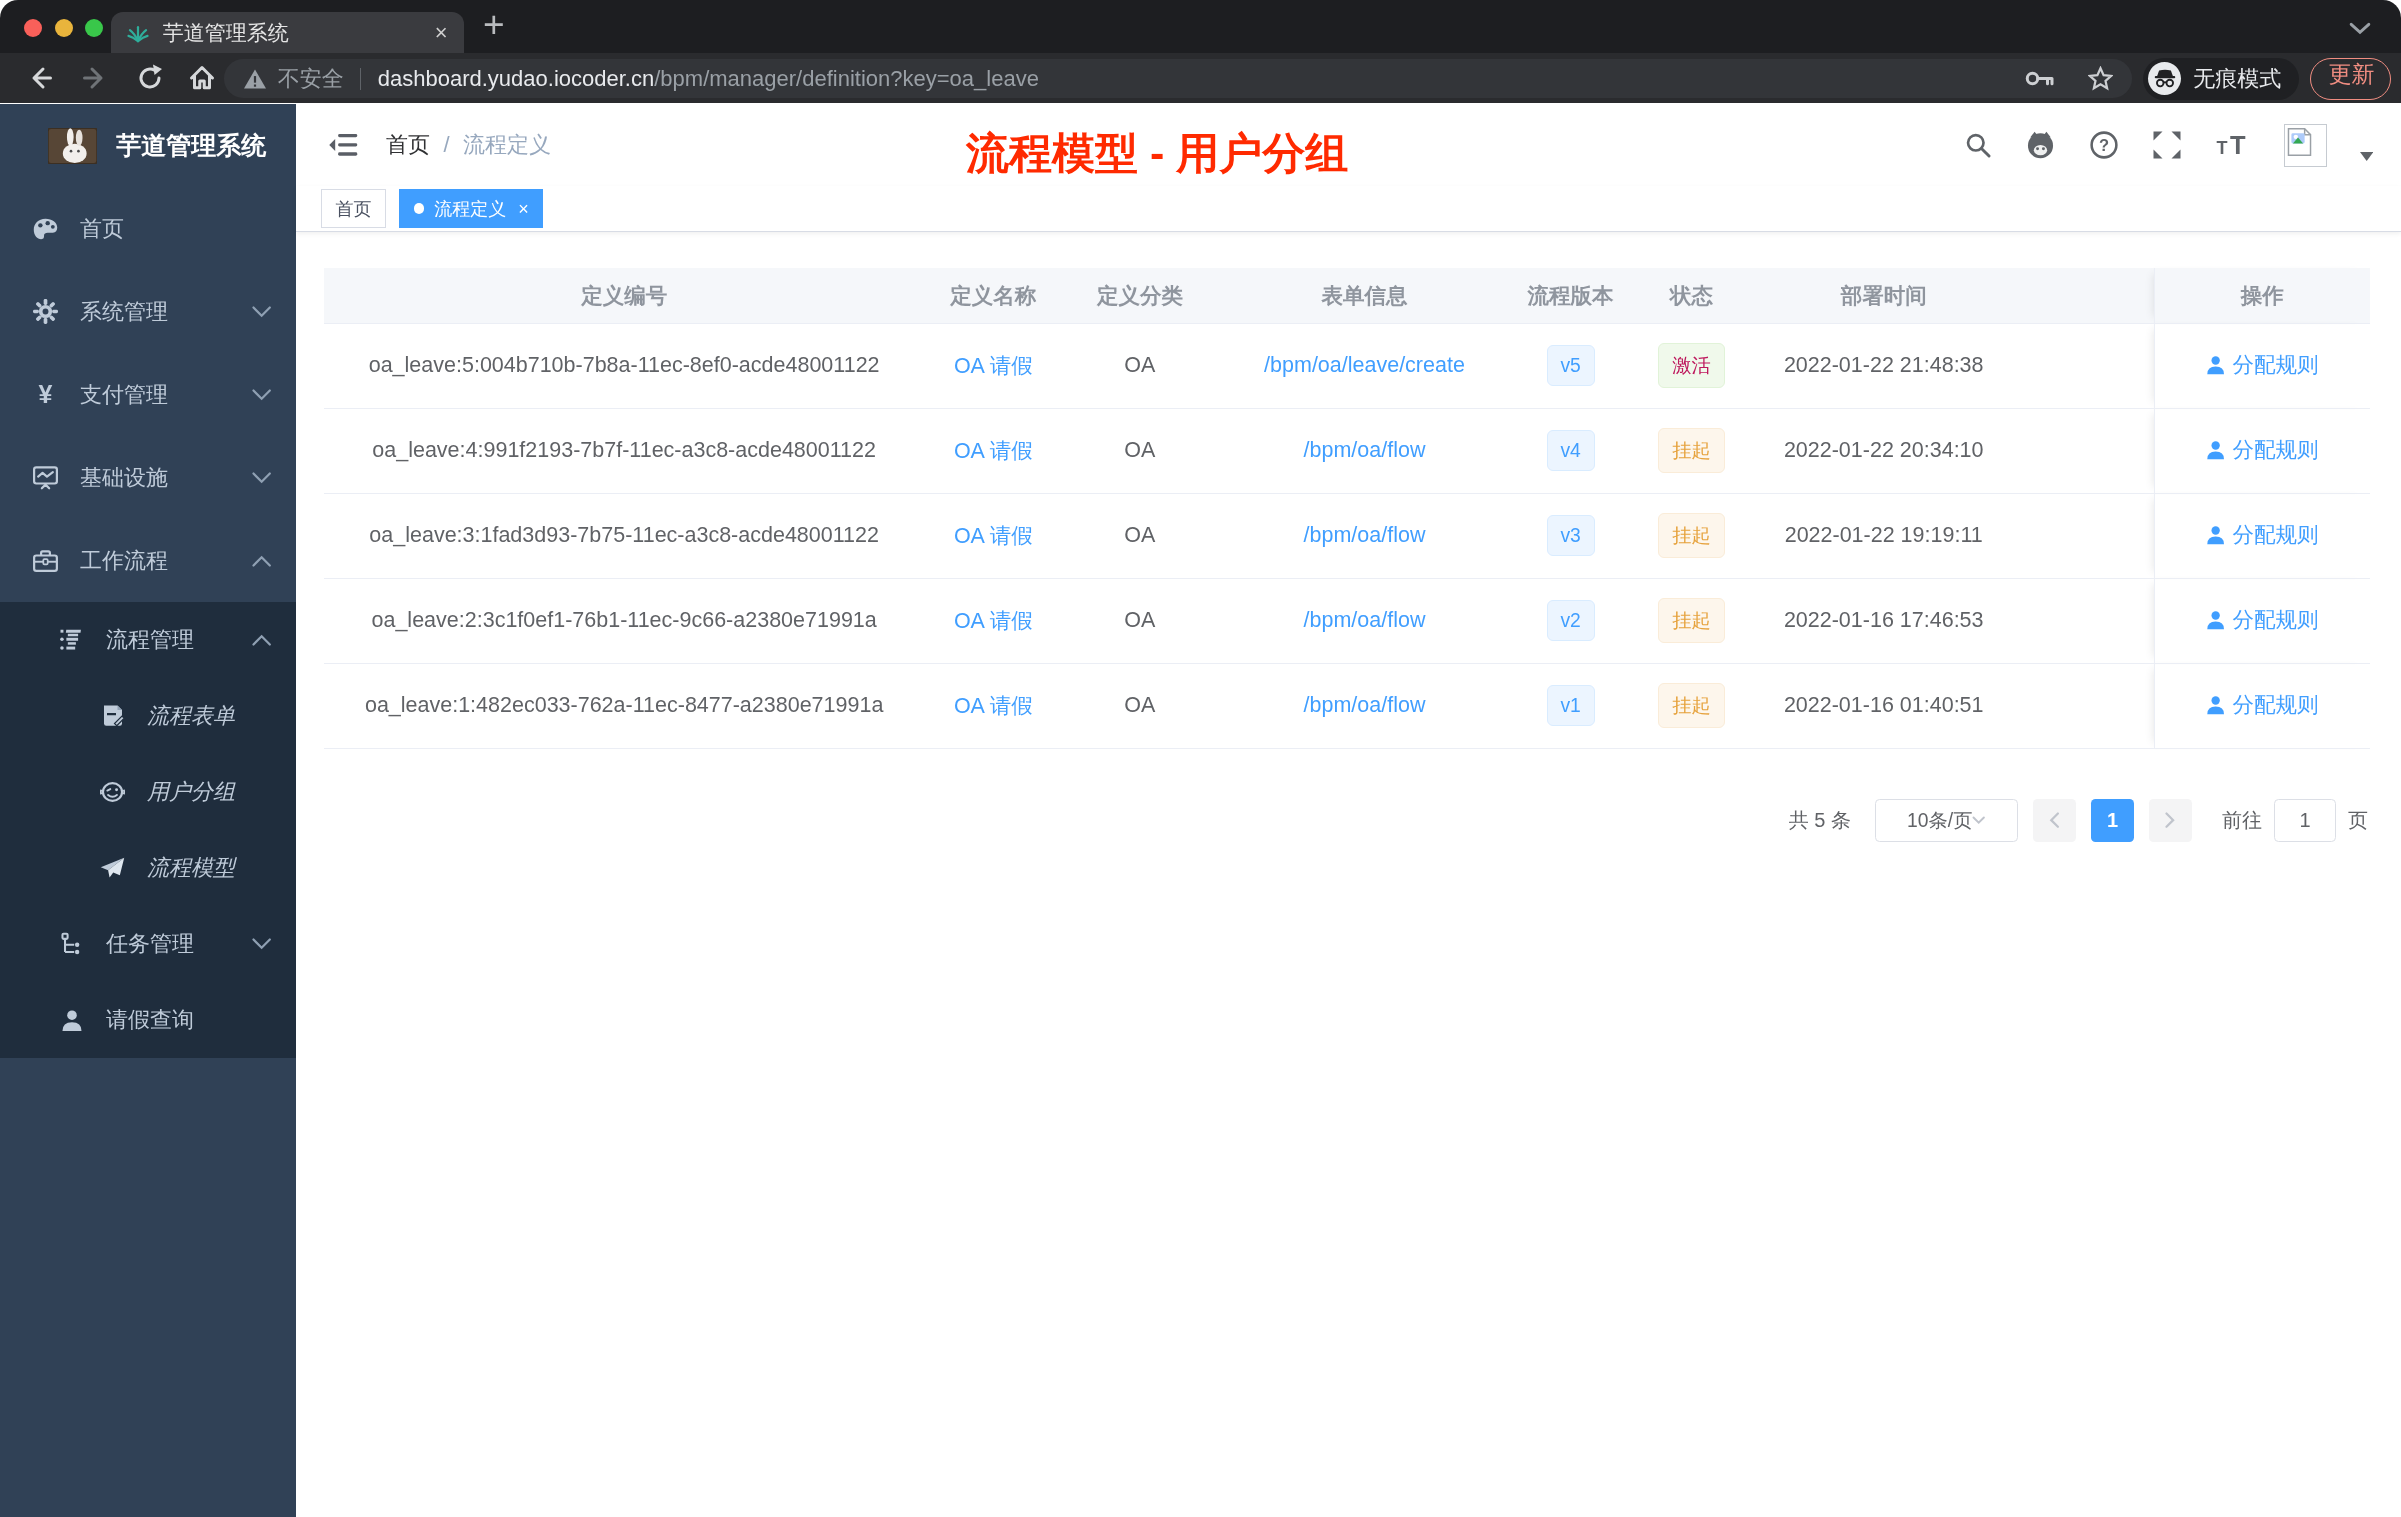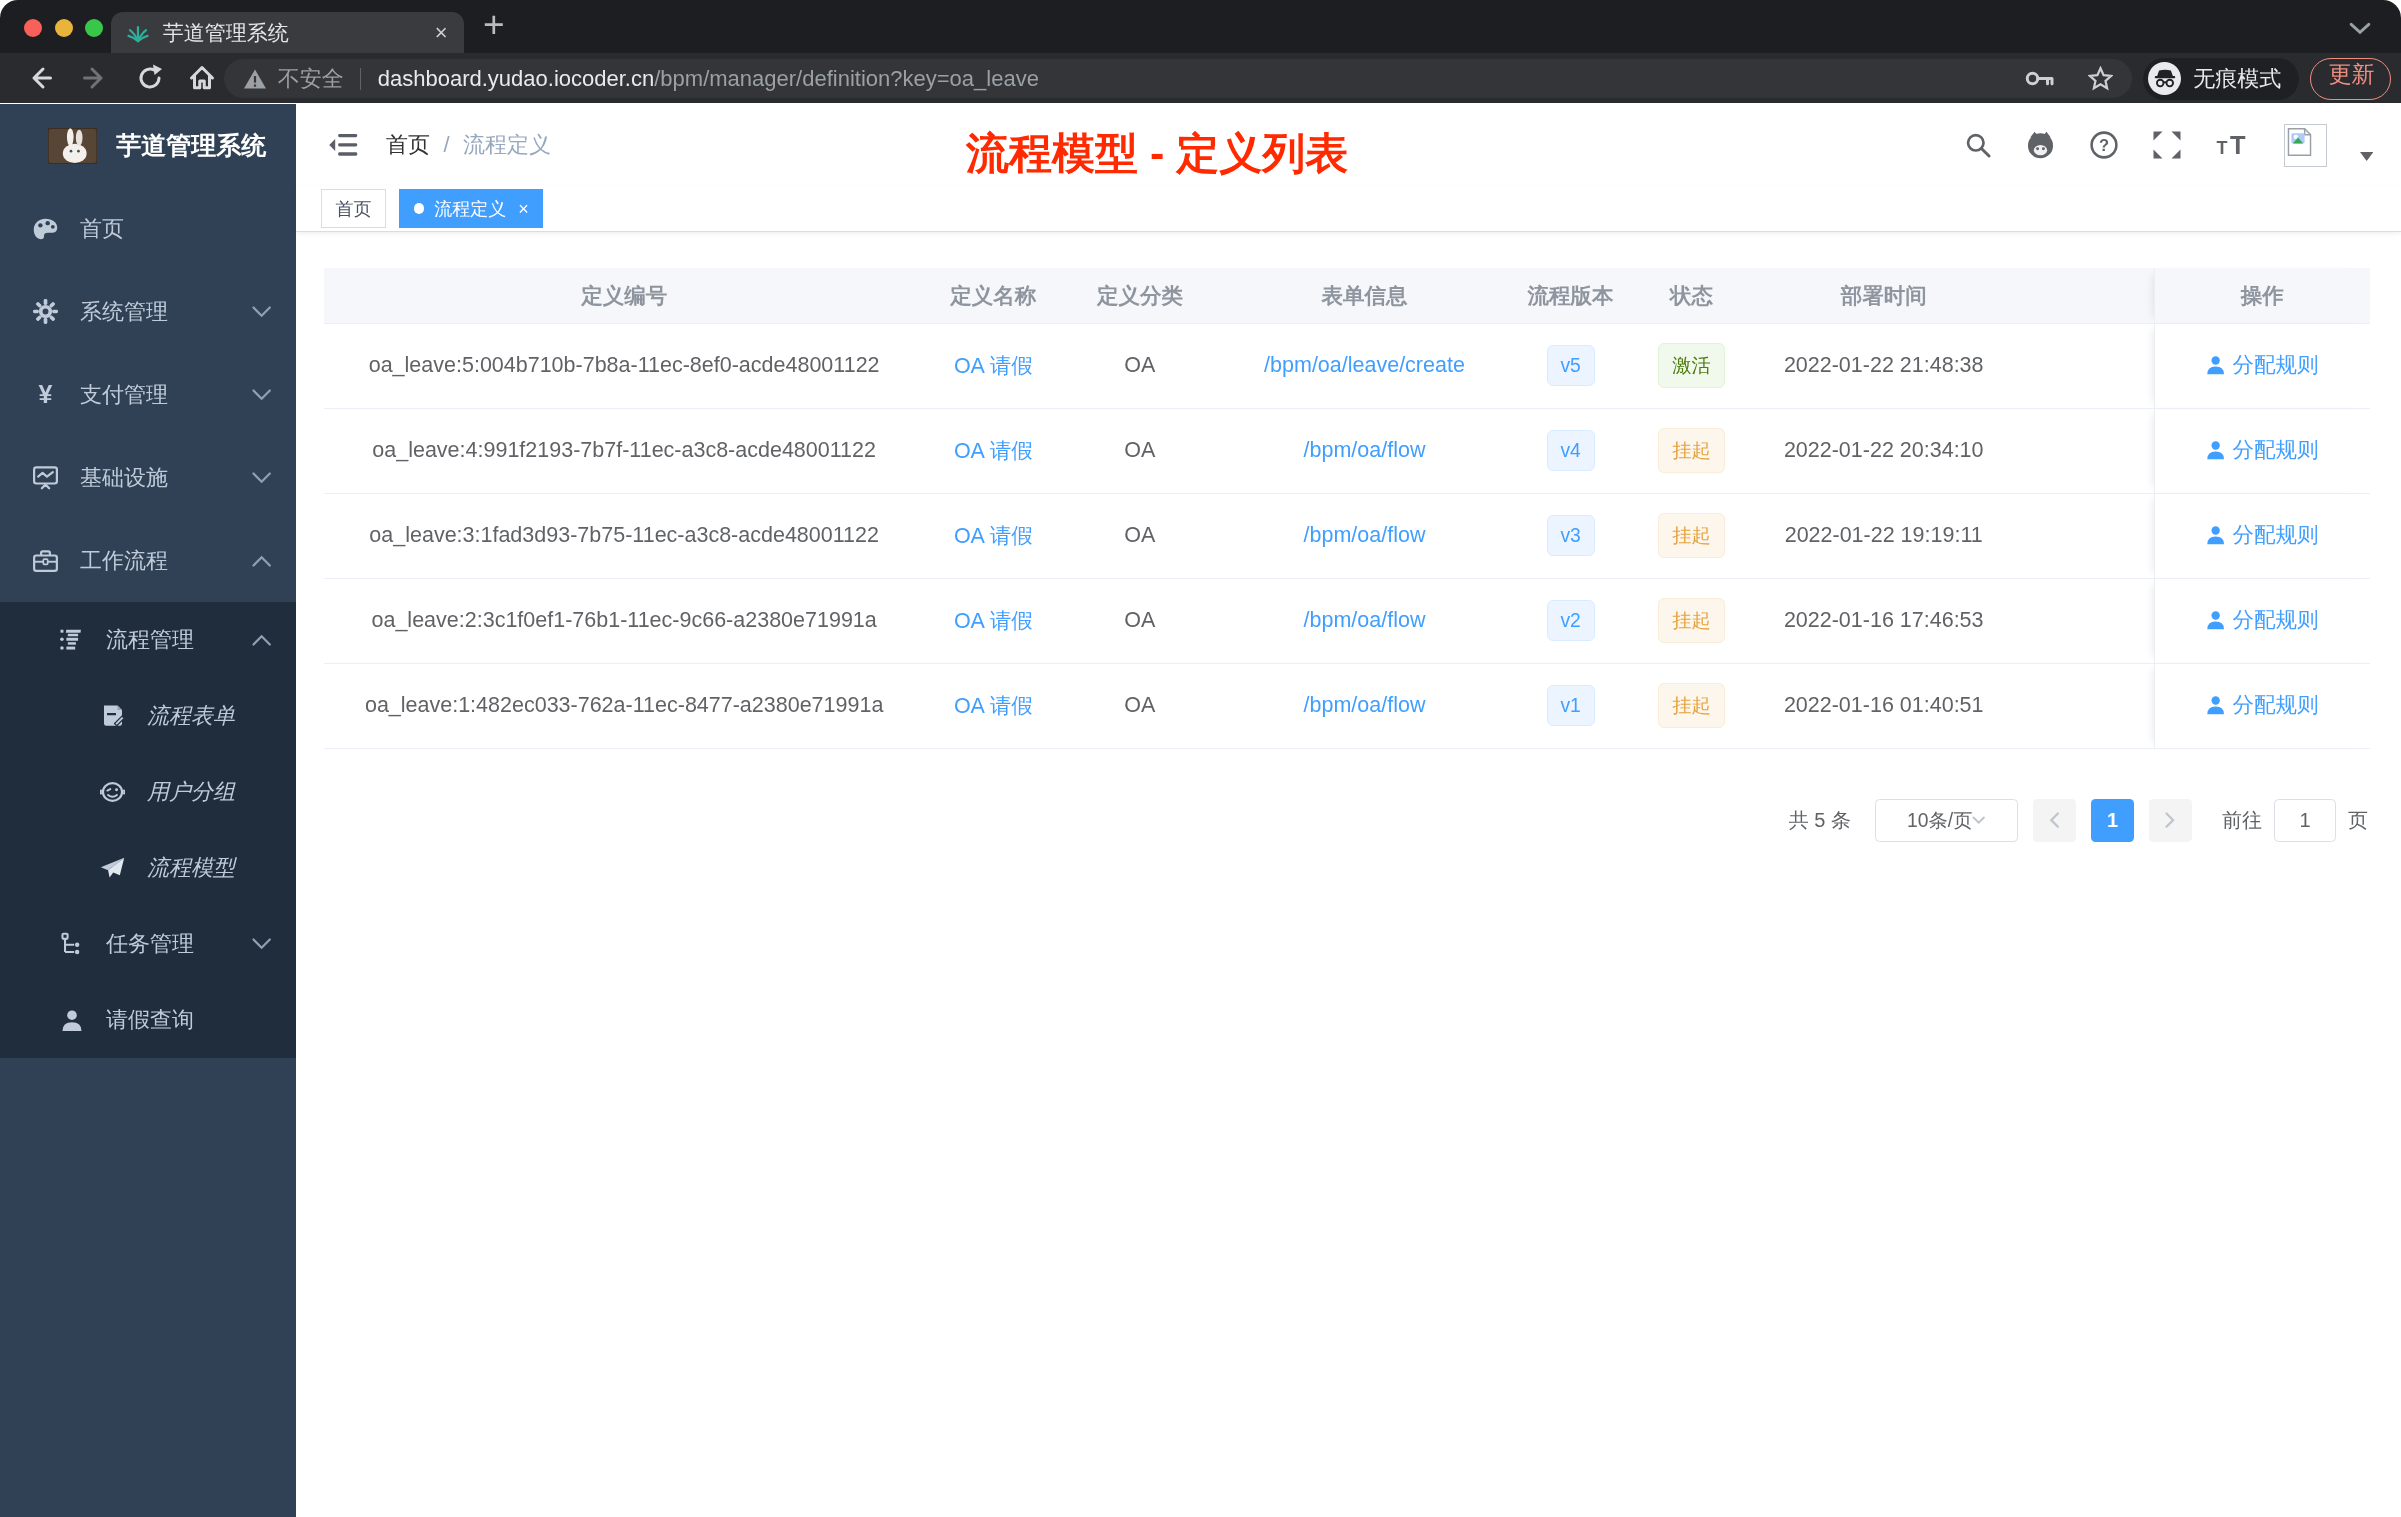--- a/index.html
+++ b/index.html
@@ -71,21 +71,21 @@
   .table-wrap { position:absolute; left:27.5px; top:36px; width:2046px; }
   table { width:100%; border-collapse:collapse; table-layout:fixed; }
   th { height:55px; background:#f5f7fa; color:#8f959e; font-weight:600; font-size:21.5px; text-align:center;
        border-bottom:1.5px solid #ebeef5; }
   td { height:85px; text-align:center; border-bottom:1.5px solid #ebeef5; font-size:21.5px; color:#606266; }
   .op-cell { border-left:1.5px solid #ebeef5; box-shadow:-7.4px 0 9px -6px rgba(0,0,0,.10); }
   .link { color:#409eff; }
   .vtag { display:inline-block; min-width:48px; padding:8.2px 10.4px; background:#ecf5ff; border:0.7px solid #d9ecff;
           border-radius:6px; color:#409eff; font-size:19.3px; }
   .stag { display:inline-block; padding:8.2px 13.4px; border-radius:6px; font-size:19.3px; border:0.7px solid transparent; }
-  .stag.success { background:#f0f9eb; border-color:#e1f3d8; color:#4d7c0f; }
+  .stag.success { background:#f0f9eb; border-color:#e1f3d8; color:#be185d; }
   .stag.warning { background:#fdf6ec; border-color:#faecd8; color:#e6a23c; }
   .action-link { color:#409eff; display:inline-flex; align-items:center; gap:7.4px; font-size:21.5px; }
 
   .pagination { position:absolute; top:567px; right:33px; height:43px; display:flex; align-items:center; }
   .pg-total { font-size:20px; color:#606266; }
   .pg-select { width:143px; height:43px; border:1.5px solid #dcdfe6; border-radius:4.5px; margin-left:24px;
                display:flex; align-items:center; justify-content:center; font-size:19.3px; color:#606266; background:#fff; }
   .pg-btn { width:43px; height:43px; border-radius:4.5px; background:#f4f4f5; margin-left:15px;
             display:flex; align-items:center; justify-content:center; }
   .pg-page { width:43px; height:43px; border-radius:4.5px; background:#409eff; color:#fff; margin-left:15px;
@@ -410,21 +410,21 @@
               <rect x="12" y="29" width="26" height="4.5" rx="2"></rect>
               <polygon points="8,11 8,27 0,19"></polygon>
             </g>
           </svg>
         </span>
         <span class="breadcrumb">
           <span class="bc-home">首页</span>
           <span class="bc-sep">/</span>
           <span class="bc-cur">流程定义</span>
         </span>
-        <span class="annotation">流程模型 - 定义列表</span>
+        <span class="annotation">流程模型 - 用户分组</span>
 
         <span class="nav-icons">
           <span>
             <svg width="28" height="28" viewBox="0 0 38 38">
               <circle cx="16" cy="16" r="10.5" fill="none" stroke="#5f6368" stroke-width="3.6"></circle>
               <path d="M24 24 L34 34" stroke="#5f6368" stroke-width="4" stroke-linecap="round"></path>
             </svg>
           </span>
           <span>
             <svg width="31" height="30" viewBox="0 0 42 40">

